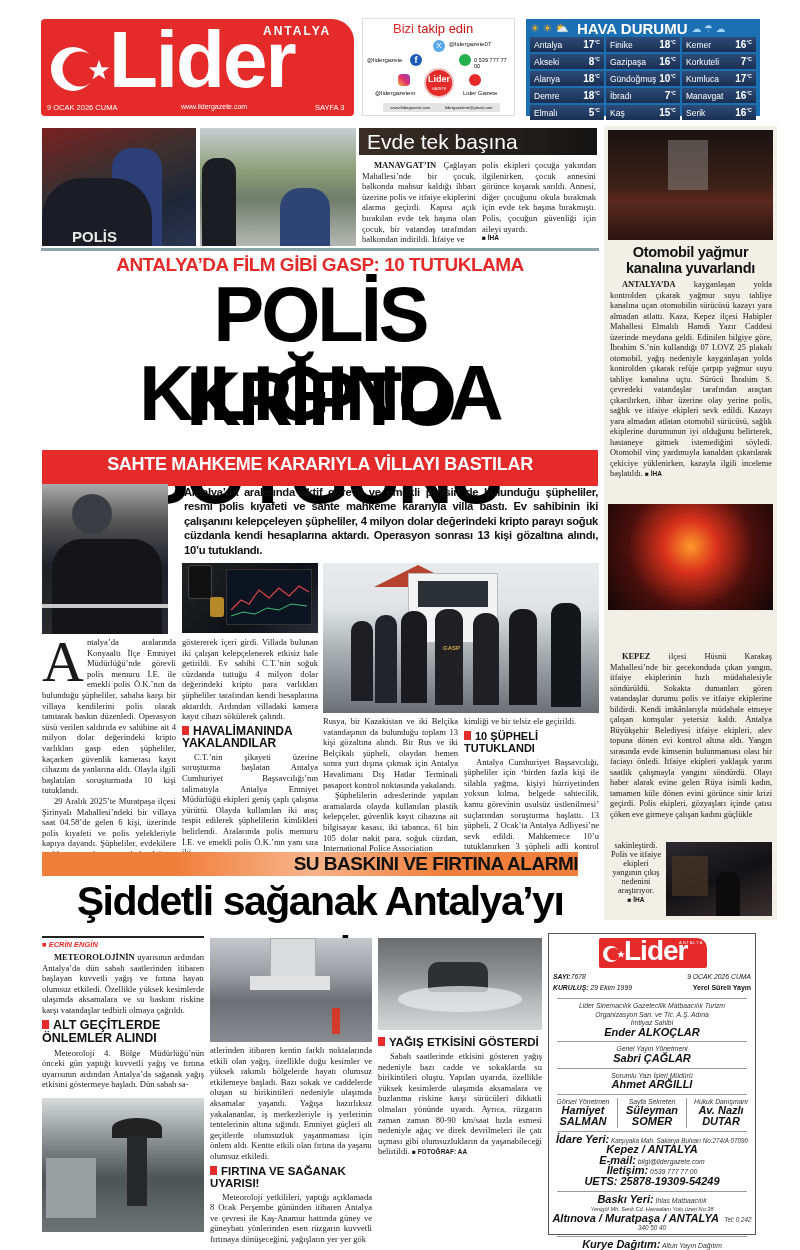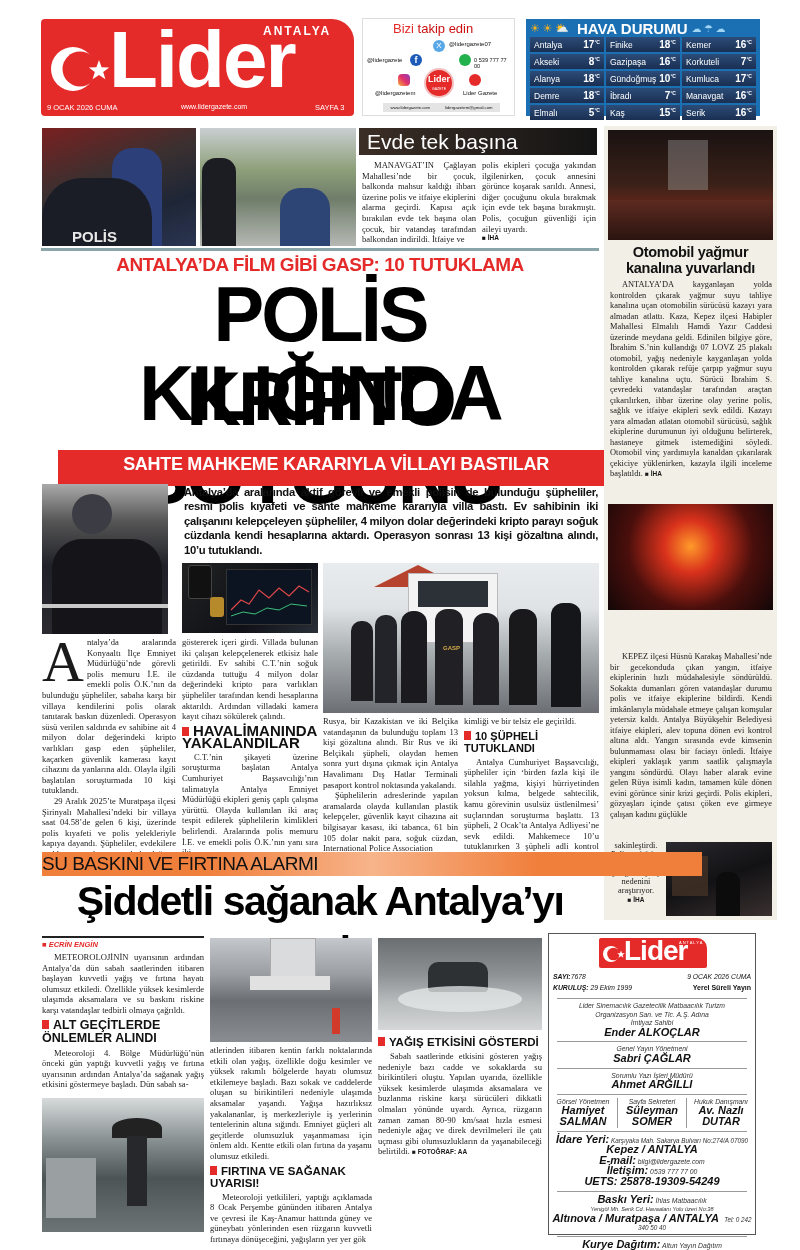--- a/index.html
+++ b/index.html
@@ -1,24 +1,24 @@
 <!DOCTYPE html>
 <html><head>
 <meta charset="utf-8">
 <style>
 *{box-sizing:border-box;margin:0;padding:0}
 body{width:800px;height:1250px;background:#fff;font-family:"Liberation Serif",serif;color:#111;position:relative;overflow:hidden}
 .abs{position:absolute}
 .serif{font-family:"Liberation Serif",serif}
 .sans{font-family:"Liberation Sans",sans-serif}
 p.body{font-size:8.6px;line-height:10.6px;text-align:justify;hyphens:auto;color:#1a1a1a}
-p.body b{font-weight:normal}
+p.body b{font-weight:bold}
 .ind{text-indent:12px}
 .photo{position:absolute;overflow:hidden}
-.sub-h{font-family:"Liberation Sans",sans-serif;font-weight:bold;font-size:15px;line-height:12px;color:#111;margin:3px 0 3px 0}
+.sub-h{font-family:"Liberation Sans",sans-serif;font-weight:bold;font-size:12px;line-height:12px;color:#111;margin:3px 0 3px 0}
 .sub-h .sq{display:inline-block;width:7px;height:9px;background:#e52a2a;margin-right:4px;vertical-align:0}
 .src{font-family:"Liberation Sans",sans-serif;font-size:6.5px;font-weight:bold}
 
 #masthead{left:41px;top:19px;width:313px;height:97px;background:#e52a2a;border-radius:4px 22px 4px 4px}
 #social{left:362px;top:18px;width:153px;height:98px;border:1px solid #ddd;background:#fff}
 #weather{left:526px;top:19px;width:234px;height:97px;background:#1b6fb3}
 .wrow{display:flex;height:15px;margin-bottom:2px}
 .wcell{flex:1;display:flex;justify-content:space-between;align-items:center;background:linear-gradient(#2c4c78,#1a2f52);margin-right:2px;padding:0 4px;font-family:"Liberation Sans",sans-serif;color:#fff;font-size:8.5px}
 .wcell .t{font-weight:bold;font-size:10px}
 .wcell .t sup{font-size:5px}
@@ -165,21 +165,21 @@
 </div>
 <div class="abs" style="left:482px;top:160px;width:114px">
   <p class="body">polis ekipleri çocuğa yakından ilgilenirken, çocuk annesini görünce koşarak sarıldı. Annesi, diğer çocuğunu okula bırakmak için evde tek başına bırakmıştı. Polis, çocuğun güvenliği için aileyi uyardı.</p>
   <div class="src">■ <span>İHA</span></div>
 </div>
 <div class="abs" style="left:41px;top:248px;width:558px;height:3px;background:#8aa5a9"></div>
 
 <div class="abs sans" style="left:42px;top:254px;width:556px;text-align:center;font-size:19px;font-weight:bold;color:#e52a2a;letter-spacing:-0.5px">ANTALYA’DA FİLM GİBİ GASP: 10 TUTUKLAMA</div>
 <div class="abs sans" style="left:42px;top:276px;width:556px;text-align:center;font-size:76px;line-height:78px;font-weight:bold;color:#000;letter-spacing:-3px;transform:scaleY(1.02)">POLİS KILIĞINDA</div>
 <div class="abs sans" style="left:42px;top:360px;width:556px;text-align:center;font-size:76px;line-height:78px;font-weight:bold;color:#000;letter-spacing:-3px">KRİPTO SOYGUNU</div>
-<div class="abs sans" style="left:58px;top:450px;width:556px;height:36px;background:#e52a2a;color:#fff;text-align:center;font-size:18px;line-height:28px;font-weight:bold;letter-spacing:-0.3px">SAHTE MAHKEME KARARIYLA VİLLAYI BASTILAR</div>
+<div class="abs sans" style="left:42px;top:450px;width:556px;height:36px;background:#e52a2a;color:#fff;text-align:center;font-size:18px;line-height:28px;font-weight:bold;letter-spacing:-0.3px">SAHTE MAHKEME KARARIYLA VİLLAYI BASTILAR</div>
 
 <div class="photo" style="left:42px;top:484px;width:126px;height:150px;background:linear-gradient(180deg,#aaa 0%,#555 25%,#1f2028 55%,#2a2a30 100%)">
   <div class="abs" style="left:30px;top:10px;width:40px;height:40px;border-radius:50%;background:#3c3c44"></div>
   <div class="abs" style="left:10px;top:55px;width:110px;height:95px;background:#151519;border-radius:30px 30px 0 0"></div>
   <div class="abs" style="left:0;top:120px;width:126px;height:4px;background:#c8c8c8"></div>
 </div>
 <div class="abs sans" style="left:184px;top:485px;width:414px;font-size:11.3px;line-height:14.4px;font-weight:bold;color:#111;text-align:justify;letter-spacing:-0.3px">Antalya’da aralarında aktif görevli ve emekli polisin de bulunduğu şüpheliler, resmi polis kıyafeti ve sahte mahkeme kararıyla villa bastı. Ev sahibinin iki çalışanını kelepçeleyen şüpheliler, 4 milyon dolar değerindeki kripto parayı soğuk cüzdanla kendi hesaplarına aktardı. Operasyon sonrası 13 kişi gözaltına alındı, 10’u tutuklandı.</div>
 <div class="photo" style="left:182px;top:563px;width:136px;height:70px;background:linear-gradient(135deg,#222 0%,#0e1116 60%,#2a2f38 100%)">
   <div class="abs" style="left:44px;top:6px;width:86px;height:56px;background:#0b1420;border:1px solid #333">
     <svg width="86" height="56">
@@ -238,21 +238,21 @@
   </div>
   <div class="abs" style="left:6px;top:715px;width:52px">
     <p class="body" style="font-size:8.4px;line-height:9px;text-align:center"><span>sakinleştirdi. Polis ve itfaiye ekipleri yangının çıkış nedenini araştırıyor.</span><br><span class="src">■ <span>İHA</span></span></p>
   </div>
   <div class="photo" style="left:62px;top:716px;width:106px;height:74px;background:linear-gradient(160deg,#2a2a30 0%,#121214 50%,#3a3030 100%)">
     <div class="abs" style="left:50px;top:30px;width:24px;height:44px;background:#0c0c0c;border-radius:10px 10px 0 0"></div>
     <div class="abs" style="left:6px;top:14px;width:36px;height:40px;background:#4a3628;opacity:.7"></div>
   </div>
 </div>
 
-<div class="abs sans" style="left:42px;top:852px;width:660px;height:24px;background:linear-gradient(90deg,#f07f3c 0%,#f07f3c 25%,#f7b48a 50%,#f07f3c 75%,#f07f3c 100%);text-align:left;font-size:19px;line-height:24px;font-weight:normal;color:#111;letter-spacing:-0.5px">SU BASKINI VE FIRTINA ALARMI</div>
+<div class="abs sans" style="left:42px;top:852px;width:536px;height:24px;background:linear-gradient(90deg,#f07f3c 0%,#f07f3c 25%,#f7b48a 50%,#f07f3c 75%,#f07f3c 100%);text-align:right;font-size:19px;line-height:24px;font-weight:bold;color:#111;letter-spacing:-0.5px">SU BASKINI VE FIRTINA ALARMI</div>
 <div class="abs sans" style="left:42px;top:876px;width:556px;text-align:center;font-size:41px;line-height:50px;font-weight:bold;color:#000;letter-spacing:-1.5px">Şiddetli sağanak Antalya’yı vurdu</div>
 <div class="abs" style="left:42px;top:936px;width:162px;border-top:2px solid #222"></div>
 <div class="abs sans" style="left:42px;top:940px;font-size:7.5px;font-style:italic;font-weight:bold;color:#e52a2a">■ <span>ECRİN ENGİN</span></div>
 
 <div class="abs" style="left:42px;top:952px;width:162px">
   <p class="body ind"><b>METEOROLOJİNİN</b><span> uyarısının ardından Antalya’da dün sabah saatlerinden itibaren başlayan kuvvetli yağış ve fırtına hayatı olumsuz etkiledi. Özellikle yüksek kesimlerde ulaşımda aksamalara ve su baskını riskine karşı vatandaşlar tedbirli olmaya çağrıldı.</span></p>
   <div class="sub-h" style="font-size:12.5px;line-height:13px"><span class="sq"></span><span>ALT GEÇİTLERDE ÖNLEMLER ALINDI</span></div>
   <p class="body ind">Meteoroloji 4. Bölge Müdürlüğü’nün önceki gün yaptığı kuvvetli yağış ve fırtına uyarısının ardından Antalya’da sağanak yağış etkisini göstermeye başladı. Dün sabah sa-</p>
 </div>
 <div class="photo" style="left:42px;top:1098px;width:162px;height:134px;background:linear-gradient(180deg,#d7dbdc 0%,#8c9394 30%,#4d5456 60%,#6d7475 100%)">

